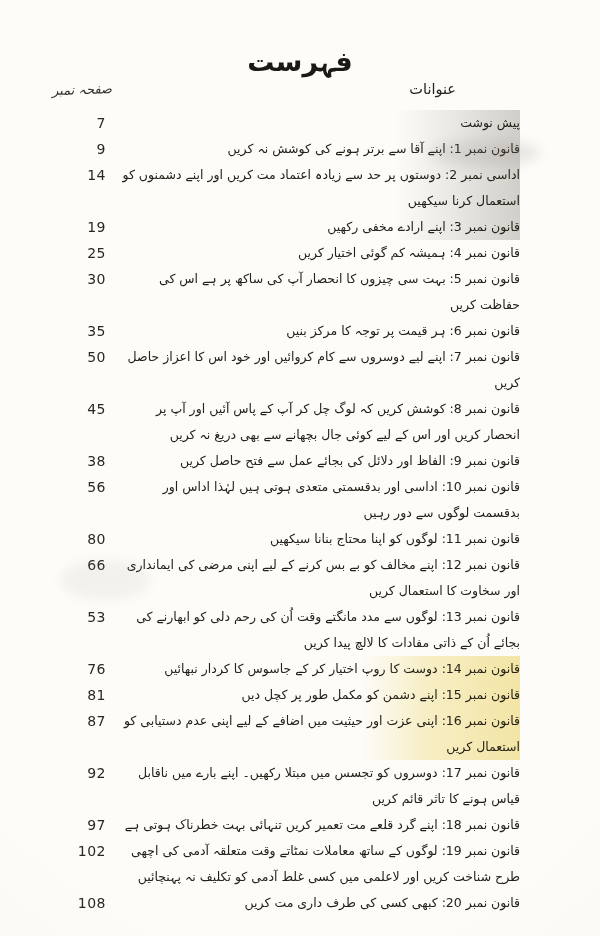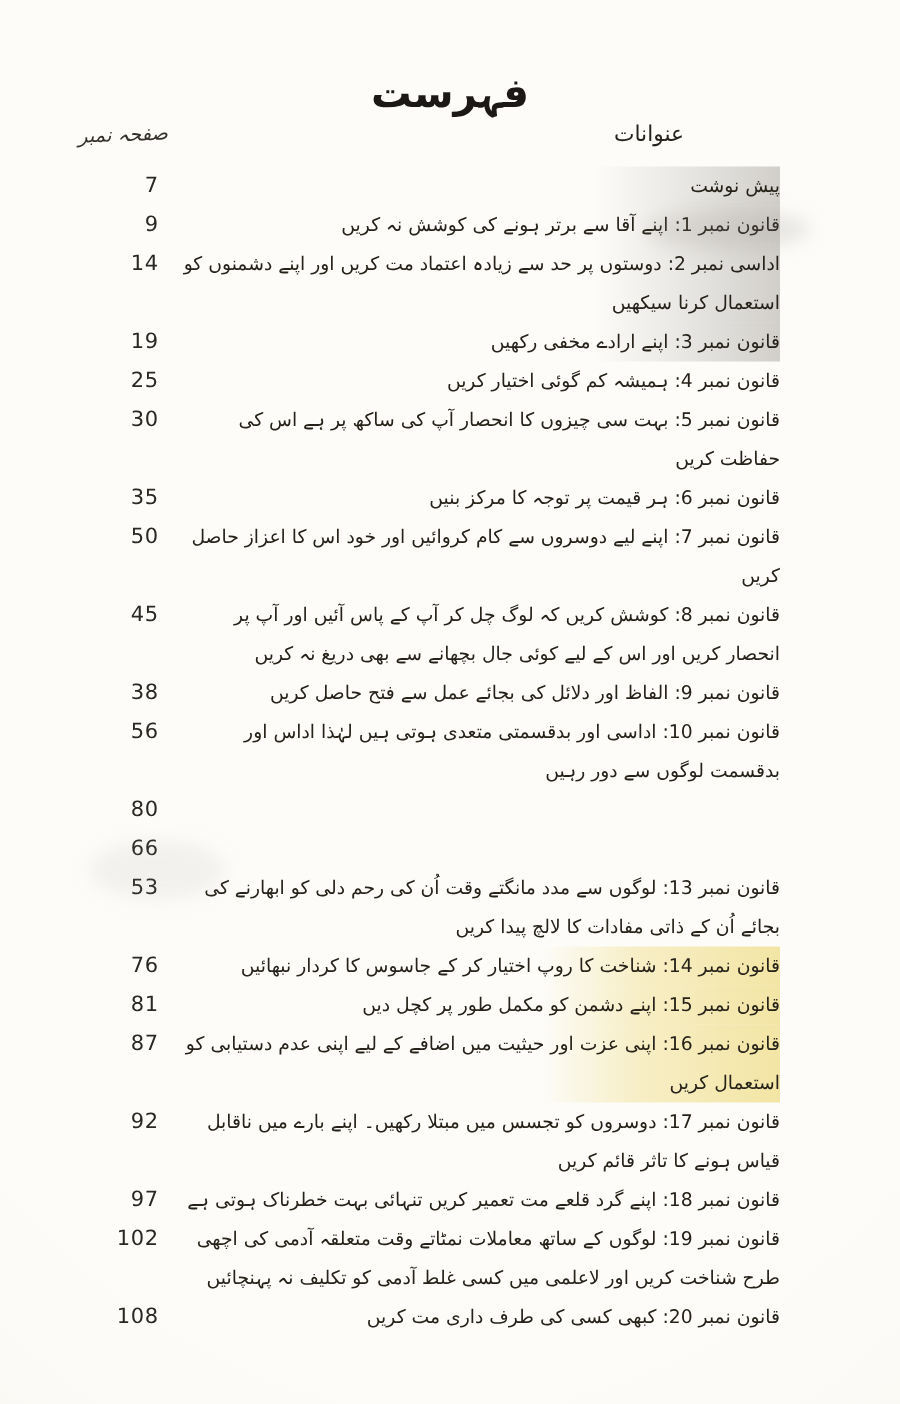--- a/index.html
+++ b/index.html
@@ -149,31 +149,33 @@
       <div class="row">
         <span class="pg">38</span>
         <span class="ttl" dir="rtl">قانون نمبر 9: الفاظ اور دلائل کی بجائے عمل سے فتح حاصل کریں</span>
       </div>
       <div class="row">
         <span class="pg">56</span>
         <span class="ttl" dir="rtl">قانون نمبر 10: اداسی اور بدقسمتی متعدی ہوتی ہیں لہٰذا اداس اور بدقسمت لوگوں سے دور رہیں</span>
       </div>
       <div class="row">
         <span class="pg">80</span>
+        <span class="ttl" dir="rtl">قانون نمبر 11: لوگوں کو اپنا محتاج بنانا سیکھیں</span>
       </div>
       <div class="row">
         <span class="pg">66</span>
+        <span class="ttl" dir="rtl">قانون نمبر 12: اپنے مخالف کو بے بس کرنے کے لیے اپنی مرضی کی ایمانداری اور سخاوت کا استعمال کریں</span>
       </div>
       <div class="row">
         <span class="pg">53</span>
         <span class="ttl" dir="rtl">قانون نمبر 13: لوگوں سے مدد مانگتے وقت اُن کی رحم دلی کو ابھارنے کی بجائے اُن کے ذاتی مفادات کا لالچ پیدا کریں</span>
       </div>
       <div class="row mark-highlight">
         <span class="pg">76</span>
-        <span class="ttl" dir="rtl">قانون نمبر 14: شناخت کا روپ اختیار کر کے جاسوس کا کردار نبھائیں</span>
+        <span class="ttl" dir="rtl">قانون نمبر 14: دوست کا روپ اختیار کر کے جاسوس کا کردار نبھائیں</span>
       </div>
       <div class="row mark-highlight">
         <span class="pg">81</span>
         <span class="ttl" dir="rtl">قانون نمبر 15: اپنے دشمن کو مکمل طور پر کچل دیں</span>
       </div>
       <div class="row mark-highlight">
         <span class="pg">87</span>
         <span class="ttl" dir="rtl">قانون نمبر 16: اپنی عزت اور حیثیت میں اضافے کے لیے اپنی عدم دستیابی کو استعمال کریں</span>
       </div>
       <div class="row">

